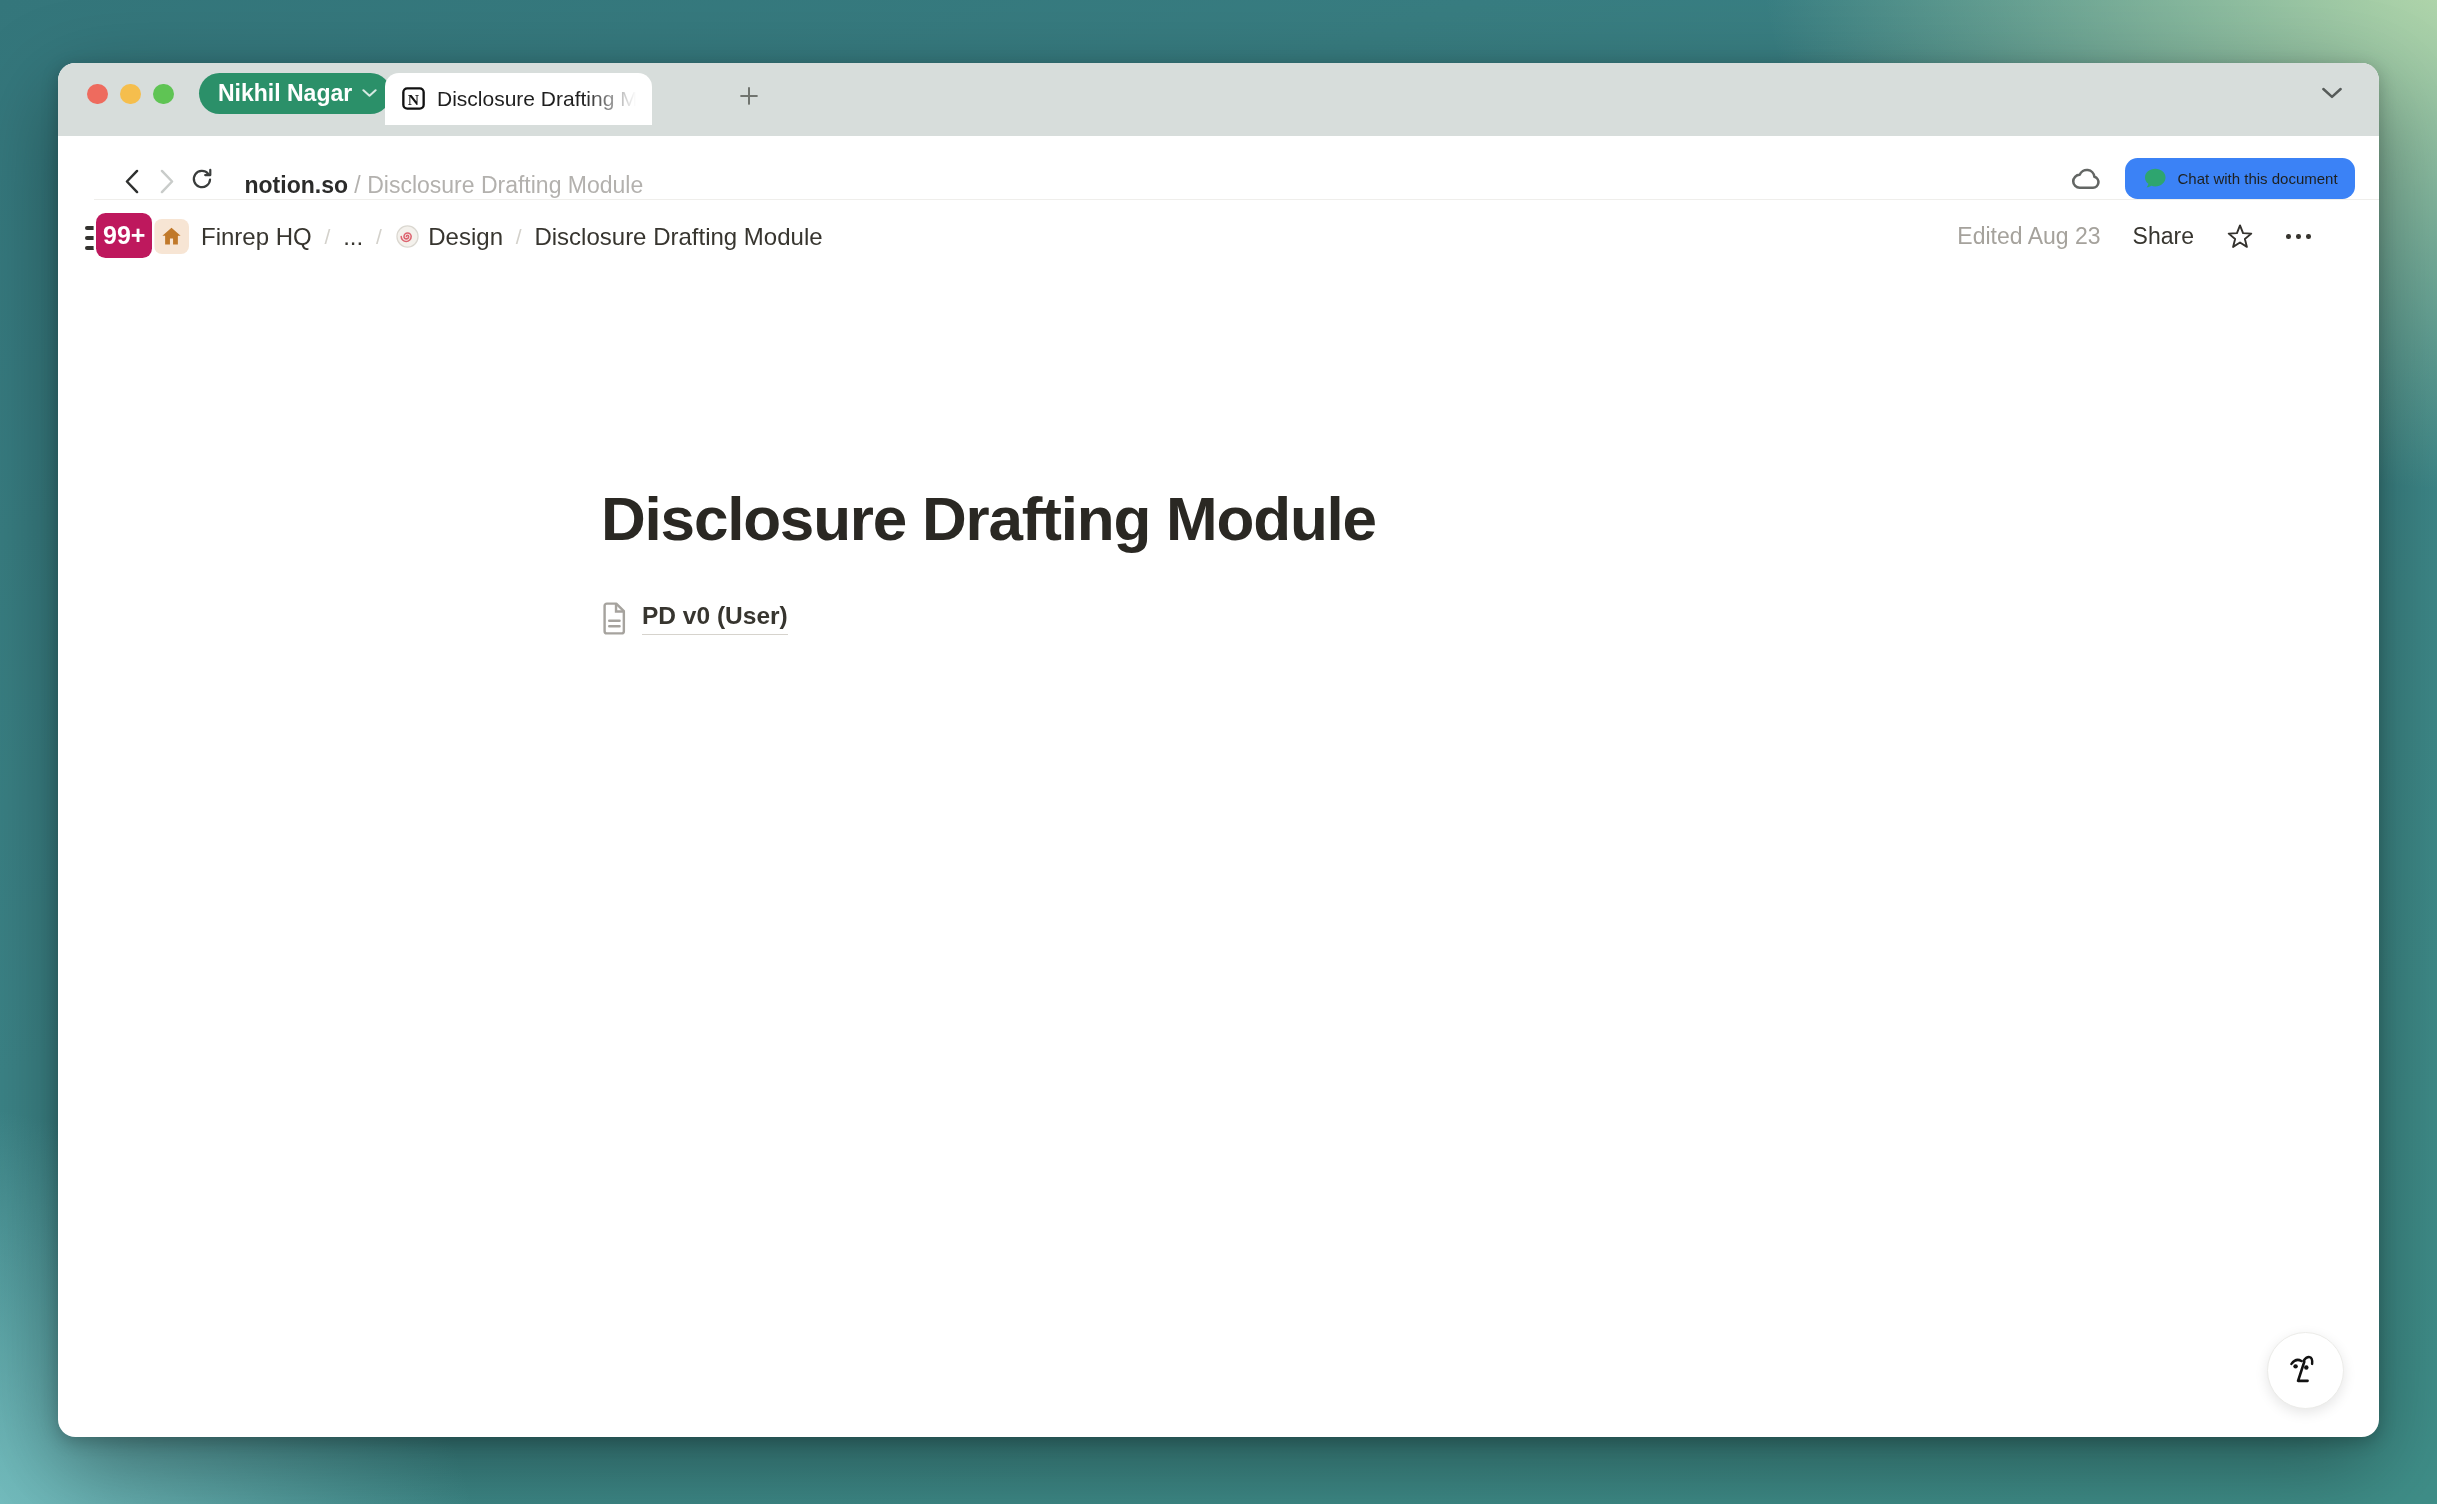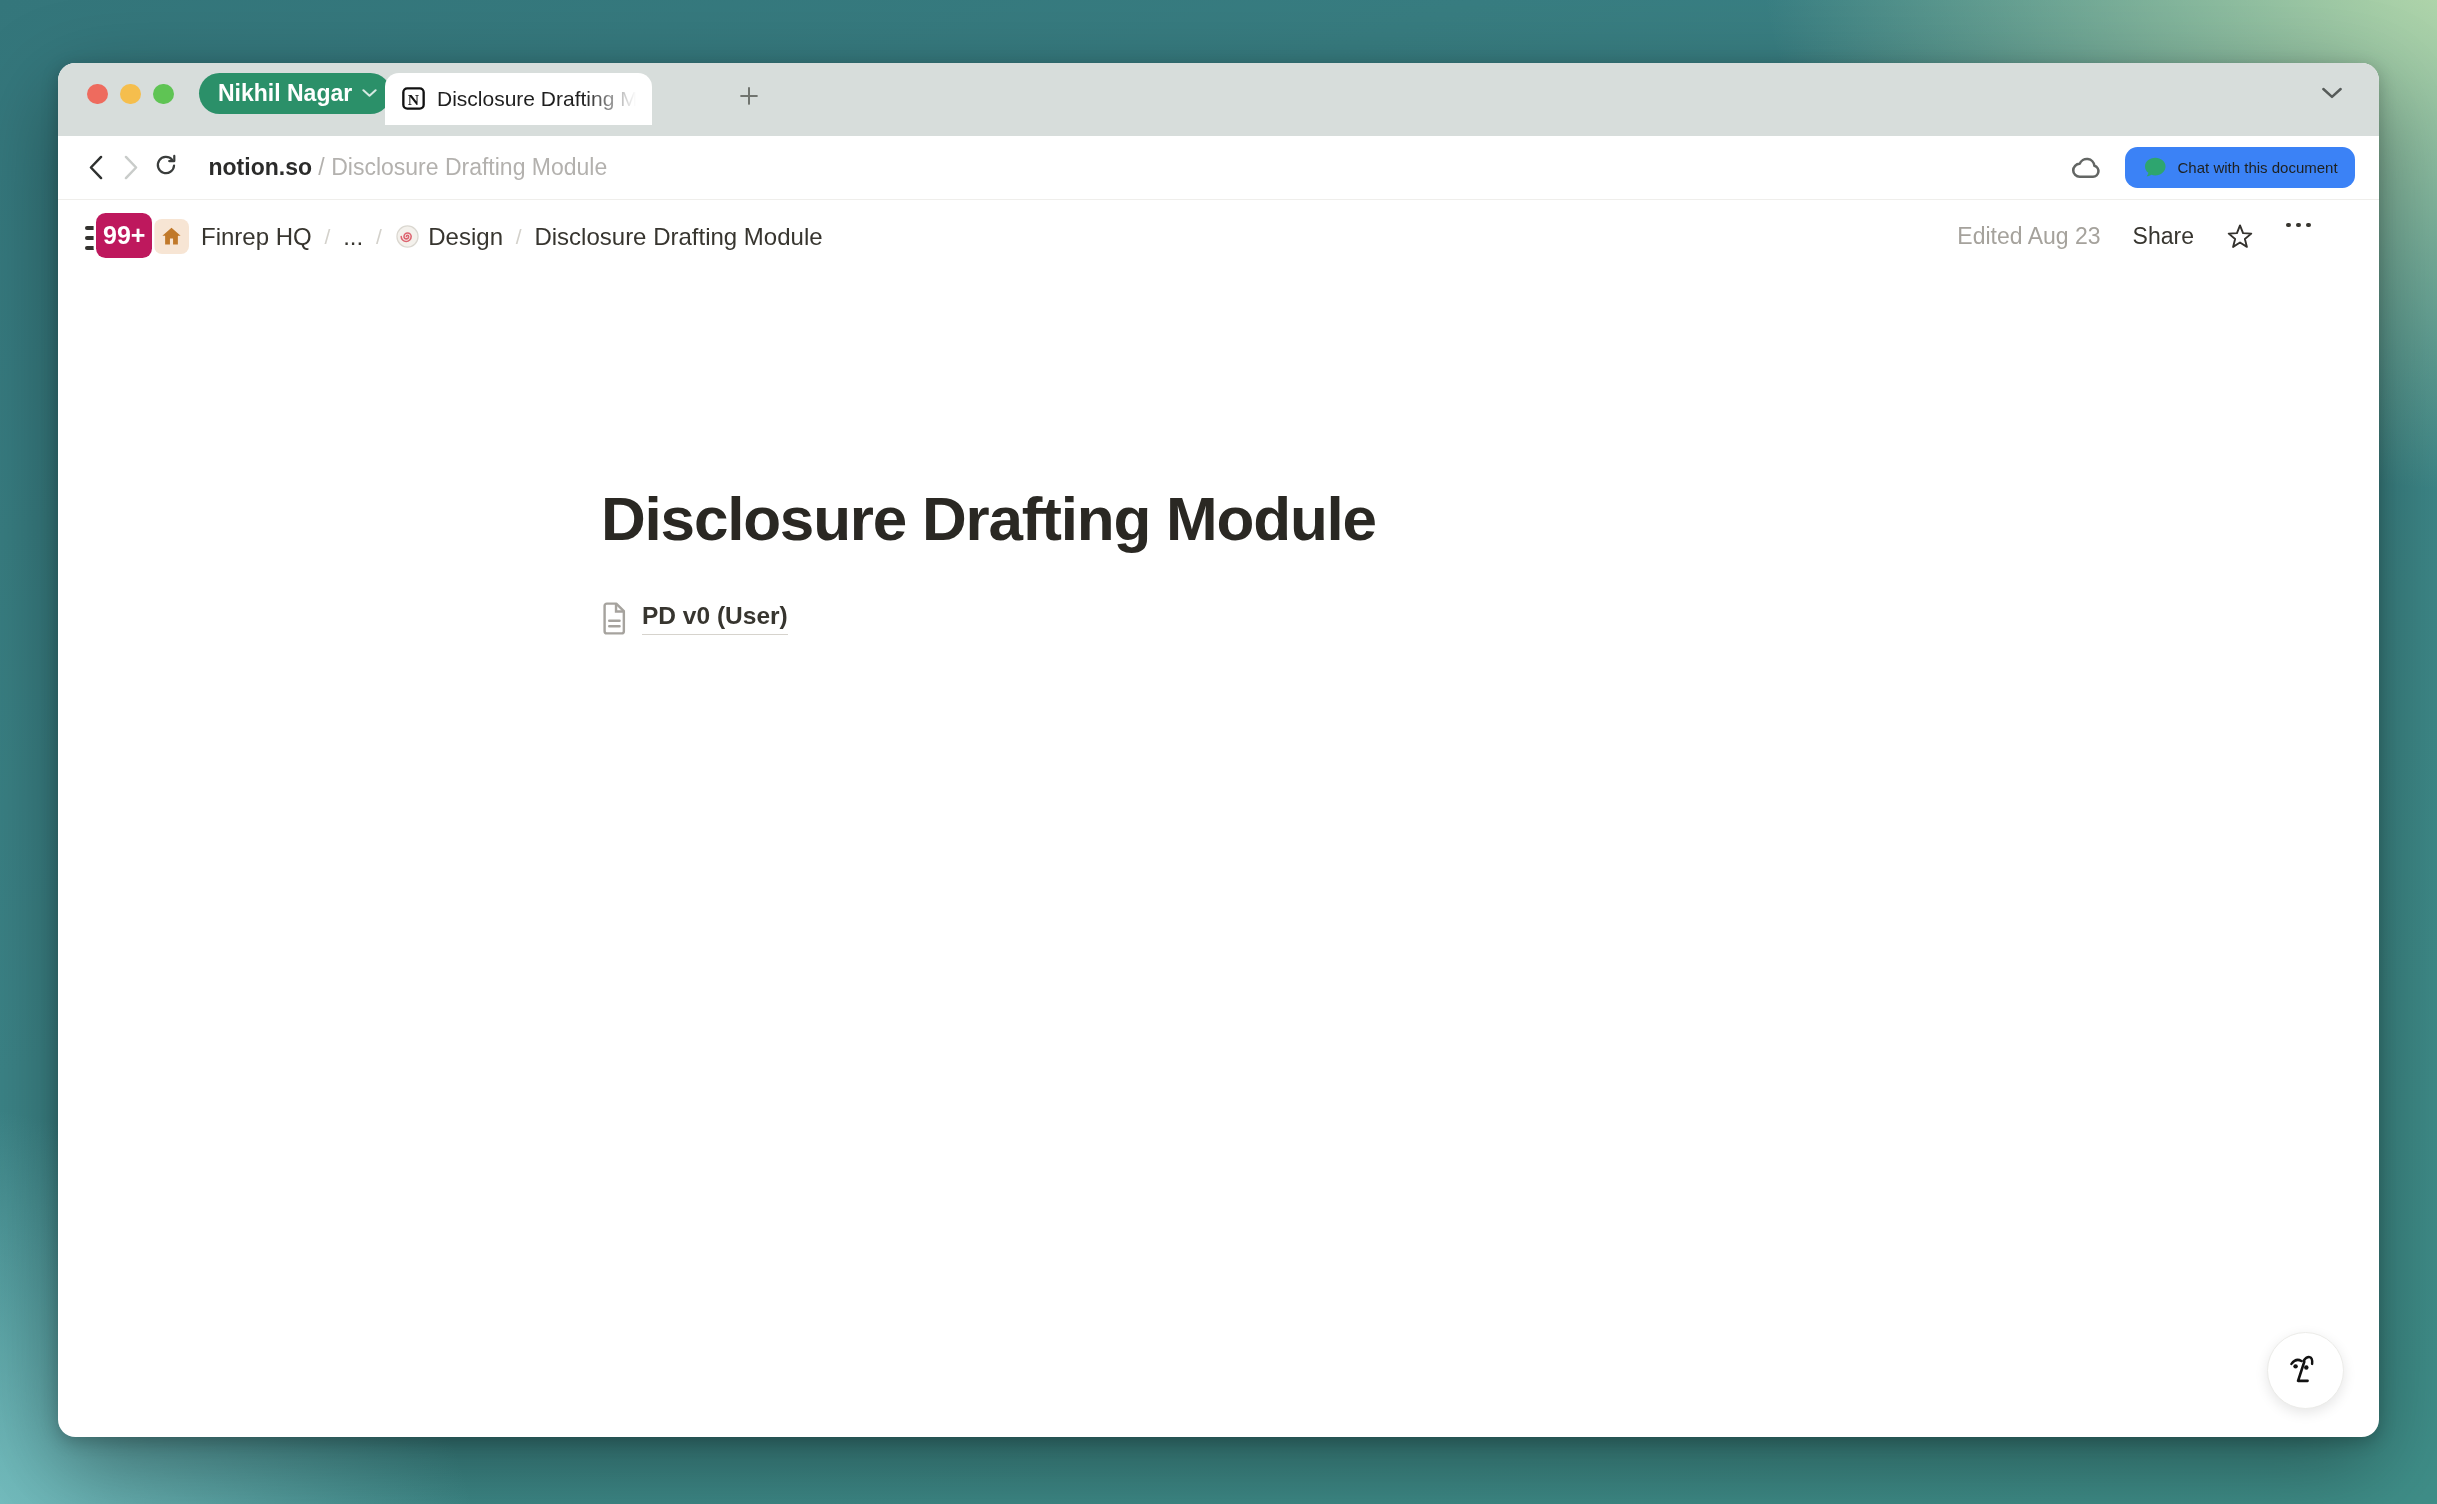--- a/index.html
+++ b/index.html
@@ -32,21 +32,21 @@
     border-radius:14px 14px 0 0; display:flex; align-items:center; padding:0 16px; gap:11px;
   }
   .tab-title { position:relative; font-size:21px; color:#1F1F1F; white-space:nowrap; overflow:hidden; flex:1; }
   .tab-fade { position:absolute; right:0; top:0; bottom:0; width:51px;
     background:linear-gradient(90deg,rgba(255,255,255,0),#fff); }
   .newtab { position:absolute; left:673px; top:15px; width:35px; height:35px;
     display:flex; align-items:center; justify-content:center; }
   .win-chevron { position:absolute; right:36px; top:24px; }
   
   .toolbar { height:64px; background:#fff; border-bottom:0.8px solid #EFEEEB;
-    display:flex; align-items:center; padding:0 24px 0 20.5px; }
+    display:flex; align-items:flex-end; padding:0 24px 0 20.5px;margin-left:36px; }
   .nav-btn { width:35px; height:35px; display:flex; align-items:center; justify-content:center; }
   .url-box { margin-left:25px; font-size:23px; white-space:nowrap; }
   .url-domain { color:#2B2B2A; font-weight:700; }
   .url-gray { color:#B3B1AE; }
   .toolbar-right { margin-left:auto; display:flex; align-items:center; gap:20.5px; }
   .chat-pill { height:41px; background:#3b82f6; border-radius:12.6px; display:flex;
     align-items:center; gap:10.3px; padding:0 17.4px; font-size:15px; color:#1E201F; }
   
   .nheader { height:73px; display:flex; align-items:center; padding:0 68px 0 27px; }
   .crumbs { display:flex; align-items:center; gap:12px; font-size:24px; color:#37352F; }
@@ -54,21 +54,21 @@
   .burger { position:absolute; left:0; top:11px; width:38px; }
   .burger i { display:block; height:4px; background:#33322F; border-radius:2.4px; margin-bottom:6.3px; }
   .badge99 { position:absolute; left:11px; top:-1.6px; background:#be185d; color:#fff;
     font-size:25px; font-weight:700; padding:9px 7px; border-radius:9.5px; line-height:1.1;
     box-shadow:0 0 0 2.4px #fff; }
   .home-chip { width:35px; height:35px; background:#F7E5D4; border-radius:8px;
     display:flex; align-items:center; justify-content:center; }
   .crumb-sep { color:#D3D1CB; font-size:21px; padding:0 0.8px; }
   .crumb-link { cursor:default; }
   .crumb-design { display:flex; align-items:center; gap:8.7px; }
-  .nheader-right { margin-left:auto; display:flex; align-items:flex-start; gap:32px; }
+  .nheader-right { margin-left:auto; display:flex; align-items:center; gap:32px; }
   .edited { color:#A5A29C; font-size:23px; }
   .share { color:#37352F; font-size:23px; }
   .dots { display:flex; gap:5.5px; align-items:center; }
   .dots i { width:4.7px; height:4.7px; border-radius:50%; background:#37352F; display:block; }
   
   .doc { padding:210px 0 0 543px; }
   .doc-title { font-size:62px; font-weight:700; letter-spacing:-1.2px; color:#2A2823; }
   .link-list { margin-top:36px; }
   .link-row { display:flex; align-items:center; gap:14px; height:57px; }
   .link-text { font-size:24.5px; font-weight:600; color:#37352F;

